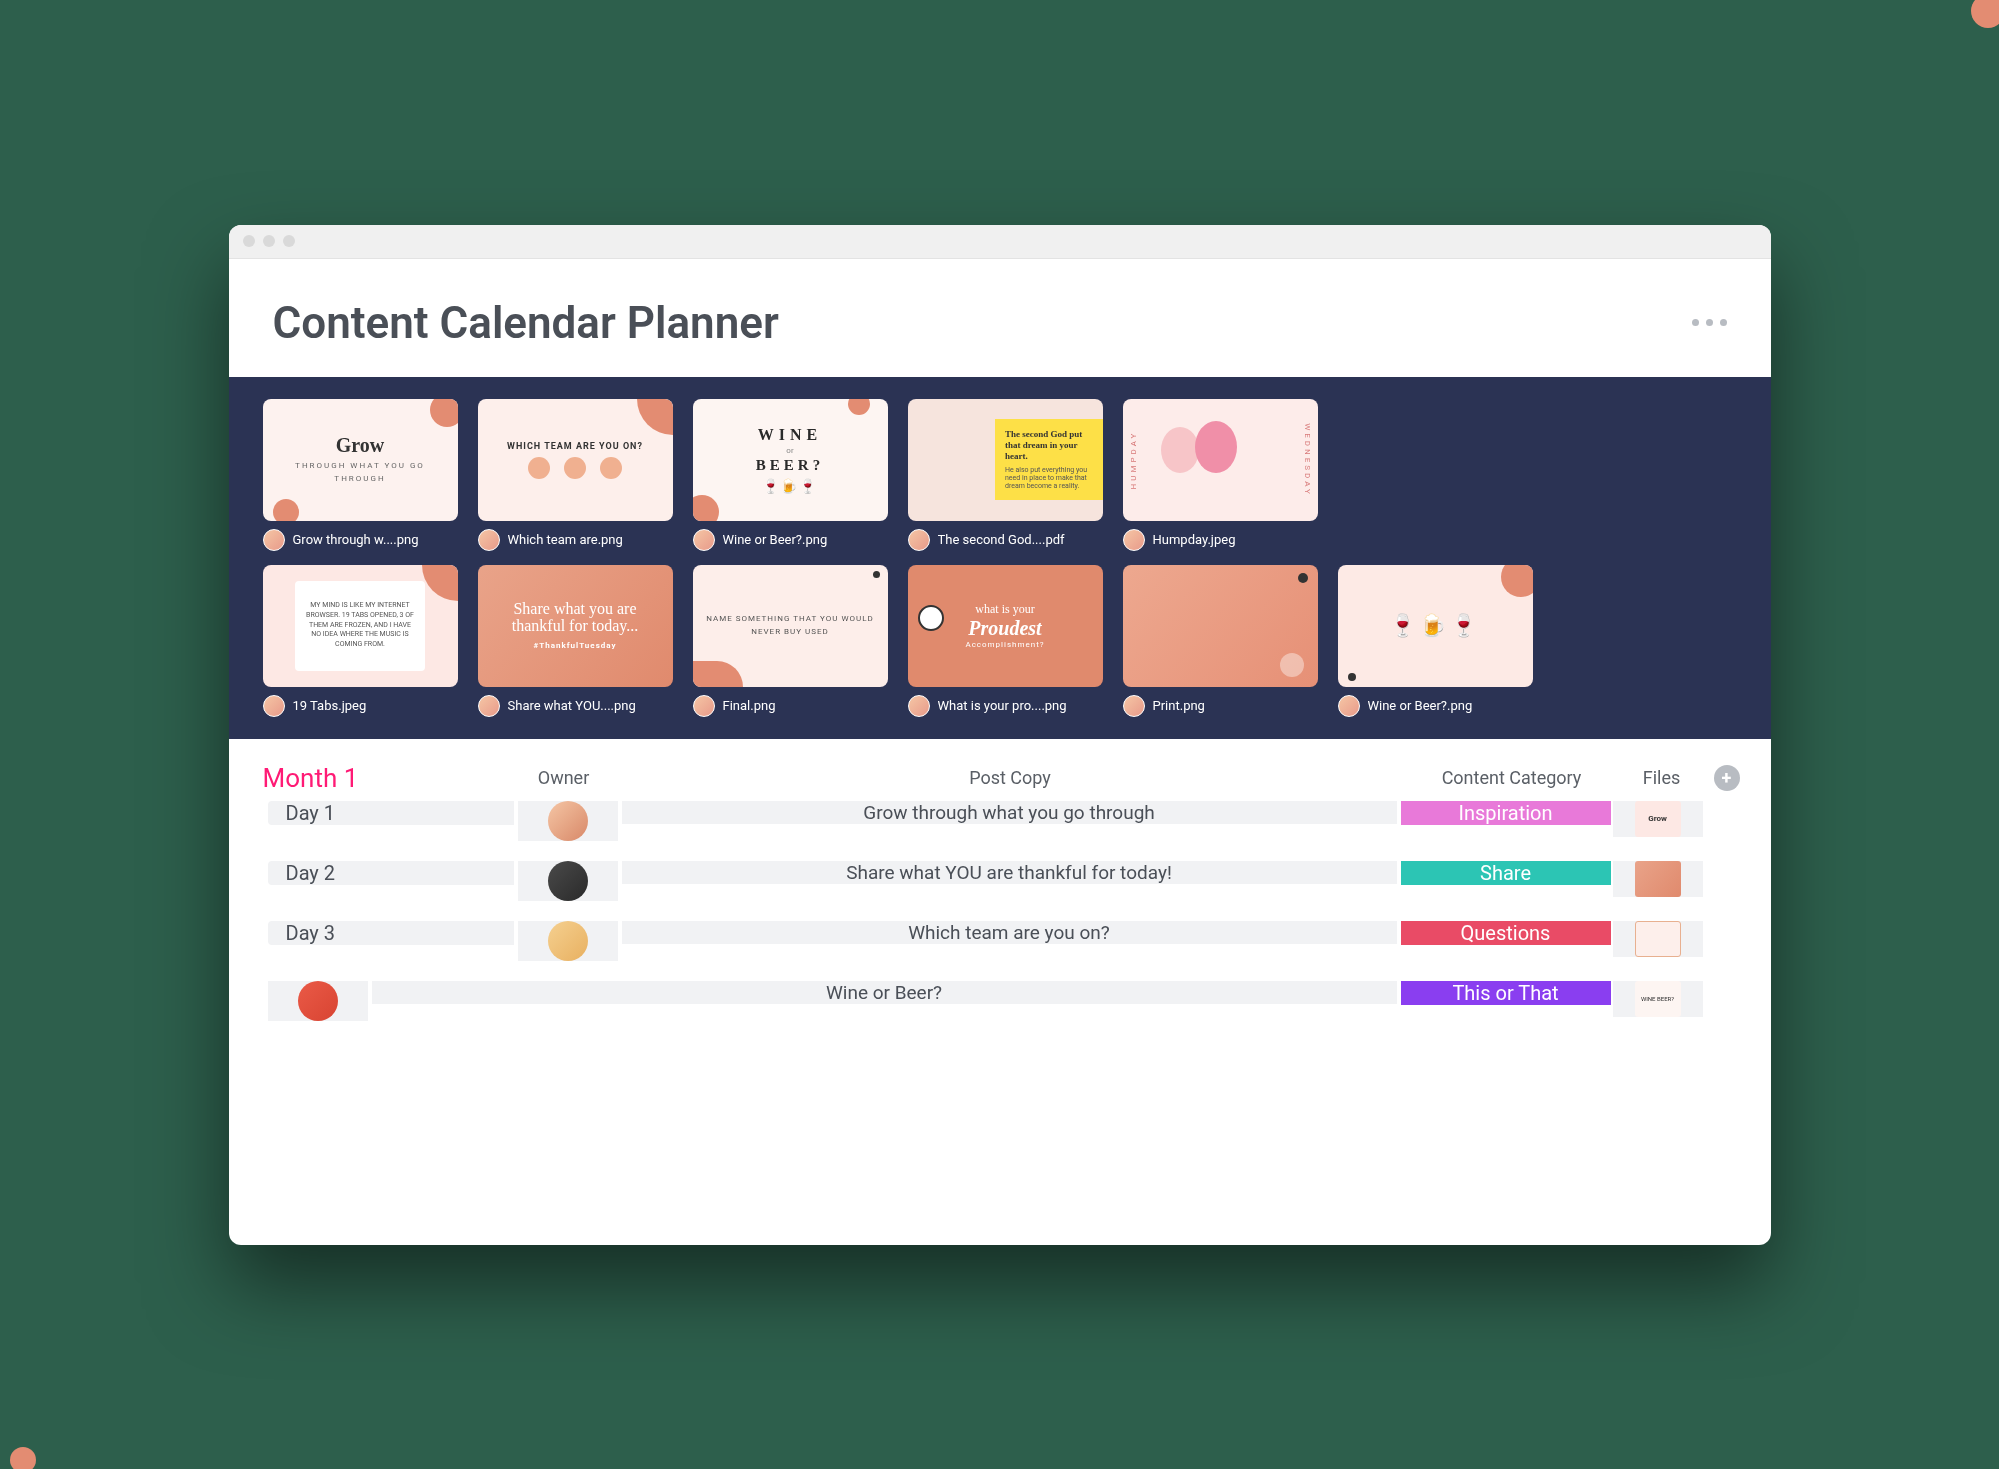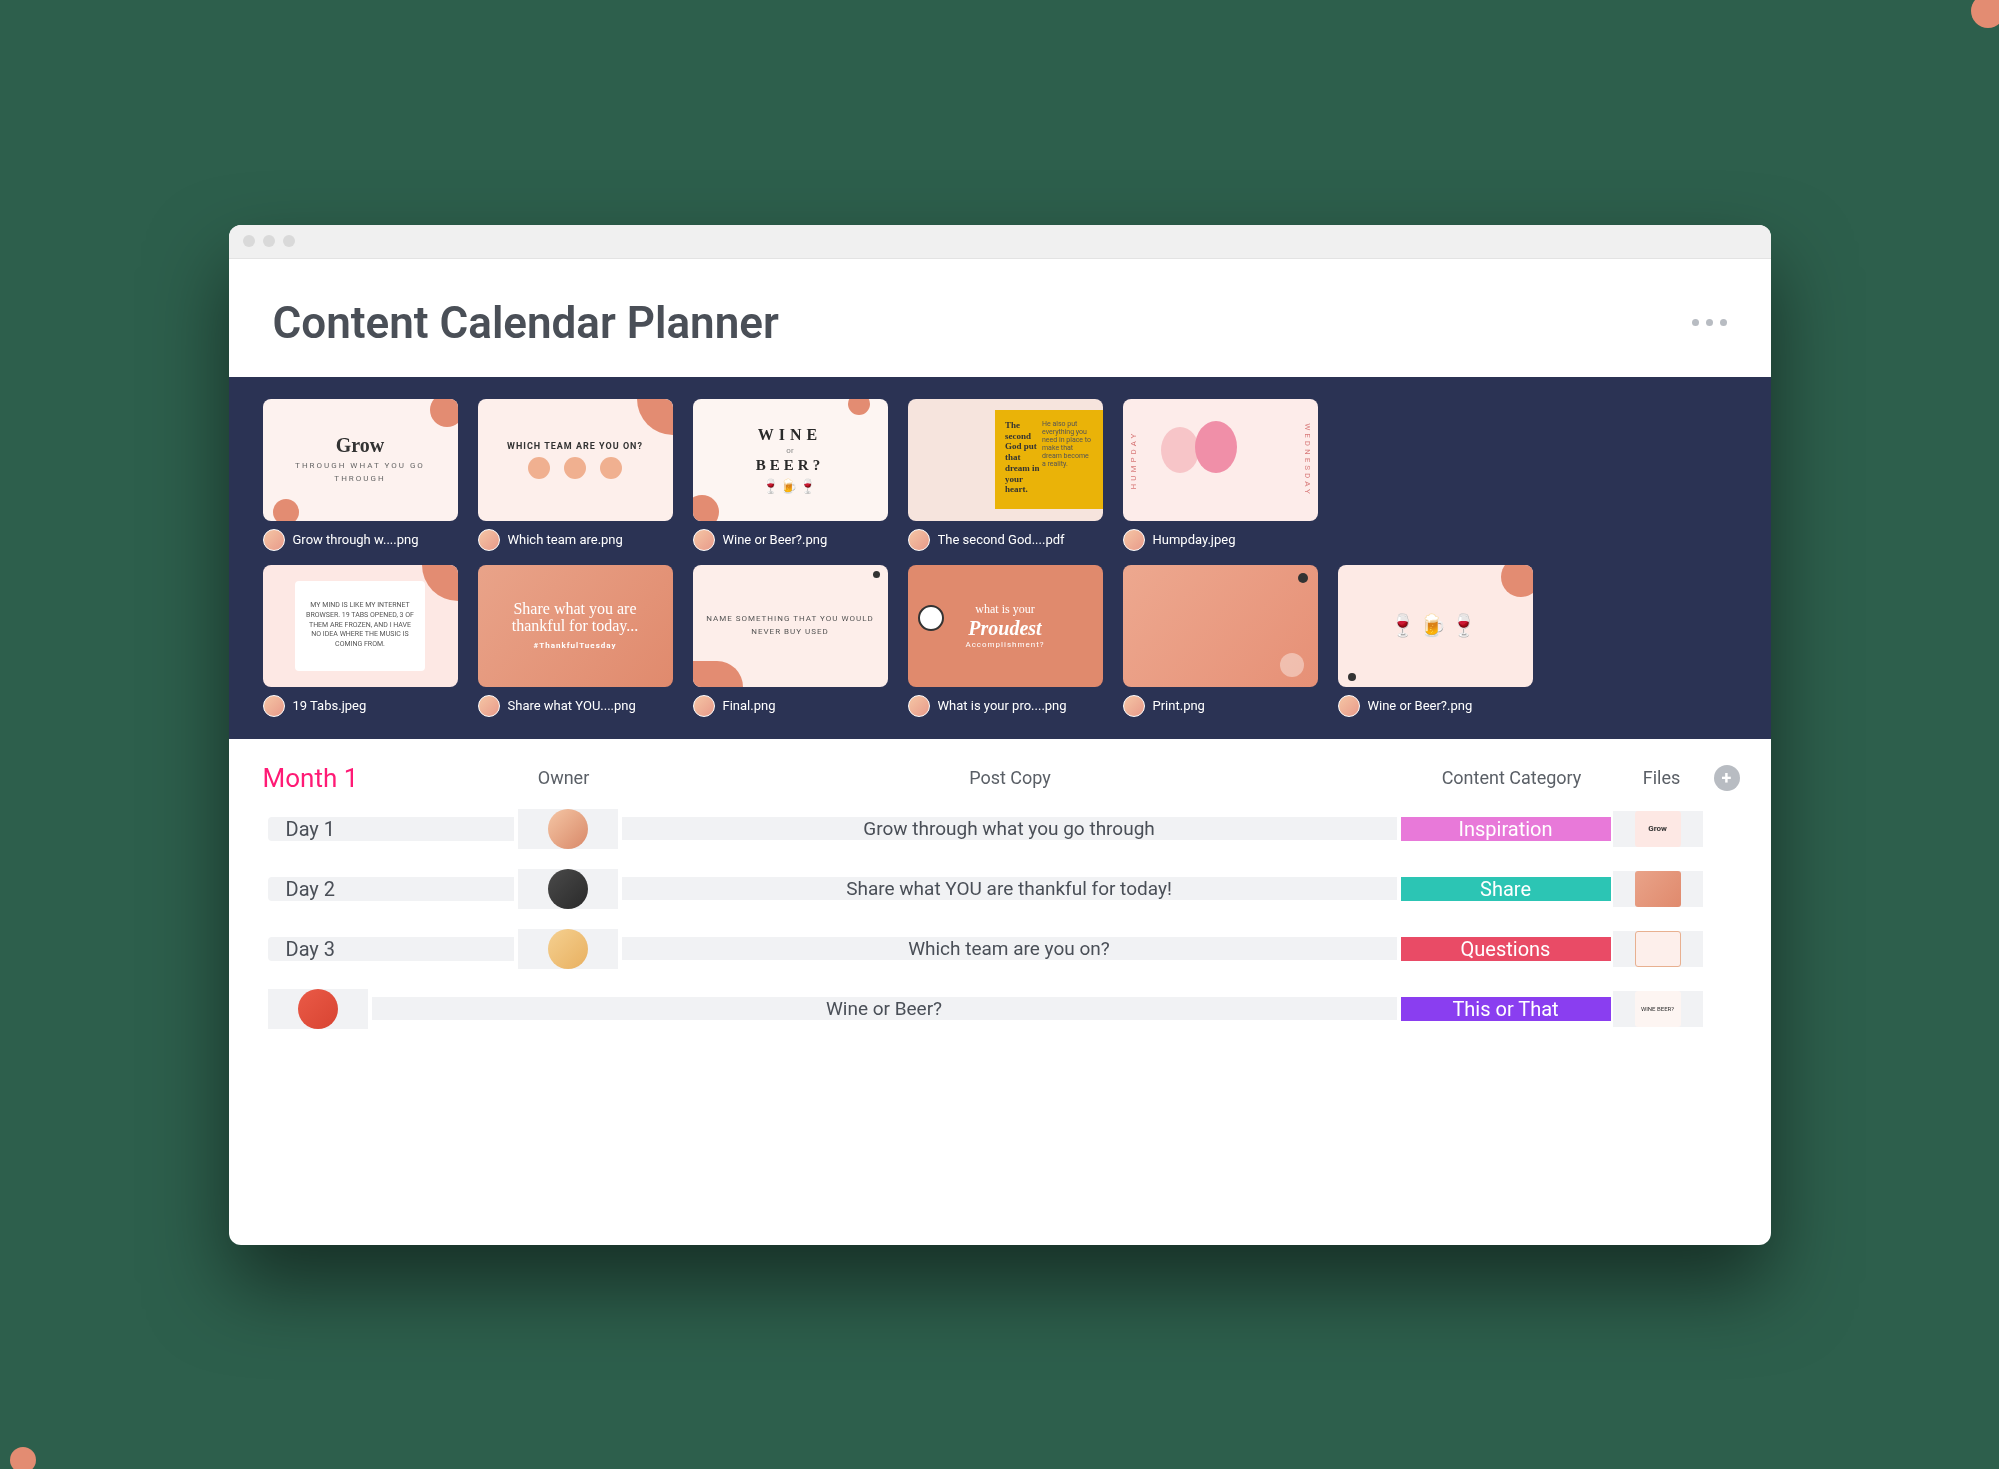--- a/index.html
+++ b/index.html
@@ -113,21 +113,21 @@
     .t-wine { background:#fdf5f2; flex-direction:column; }
     .t-wine .w1 { font-family: Georgia, serif; letter-spacing:5px; font-size:16px; font-weight:bold; color:#2a2a2a; }
     .t-wine .w2 { font-size:8px; color:#888; margin:2px 0;}
     .t-wine .w3 { font-family: Georgia, serif; letter-spacing:4px; font-size:15px; font-weight:bold; color:#2a2a2a; }
     .t-wine .glasses { color:#e38c72; font-size:14px; margin-top:4px; letter-spacing:1px;}
     .t-wine::before { content:''; position:absolute; bottom:-8px; left:-8px; width:34px; height:34px; background:#e38c72; border-radius:50%; }
     .t-wine::after { content:''; position:absolute; top:-6px; right:18px; width:22px; height:22px; background:#e38c72; border-radius:50%; }
 
     .t-god { background:#f6e4dd; display:flex; padding:0;}
     .t-god .left { flex:1; background:linear-gradient(135deg,#ecb29a,#e19178); }
-    .t-god .right { flex:1; background:#eab308; padding:10px; font-size:7px; color:#555; text-align:left; display:flex; flex-direction:row; justify-content:center;}
+    .t-god .right { flex:1; background:#fde047; padding:10px; font-size:7px; color:#555; text-align:left; display:flex; flex-direction:column; justify-content:center;}
     .t-god .right b { font-family:Georgia,serif; font-size:9px; color:#333; line-height:1.2; display:block; margin-bottom:4px;}
 
     .t-hump { background:#fdecea; }
     .t-hump .b { position:absolute; border-radius:50%; }
     .t-hump .b1 { width:38px; height:46px; background:#f7c5c8; left:38px; top:28px;}
     .t-hump .b2 { width:42px; height:52px; background:#f08fa8; left:72px; top:22px;}
     .t-hump .side { position:absolute; font-size:8px; letter-spacing:3px; color:#d87a7a; writing-mode:vertical-rl; }
     .t-hump .sl { left:6px; top:50%; transform:translateY(-50%) rotate(180deg);}
     .t-hump .sr { right:6px; top:50%; transform:translateY(-50%);}
 
@@ -163,21 +163,21 @@
     .table-section { padding: 24px 24px 0 30px; }
     .table-header { display:flex; align-items:center; margin-bottom:8px; }
     .month-label { color:#ff1a75; font-size:26px; width:255px; padding-left:4px;}
     .col-owner { width:100px; text-align:center; color:#5a5f66; font-size:18px;}
     .col-copy { flex:1; text-align:center; color:#5a5f66; font-size:18px;}
     .col-cat { width:210px; text-align:center; color:#5a5f66; font-size:18px;}
     .col-files { width:90px; text-align:center; color:#5a5f66; font-size:18px;}
     .col-add { width:40px; display:flex; align-items:center; justify-content:center;}
     .add-btn { width:26px; height:26px; border-radius:50%; background:#b8bcc2; color:#fff; display:flex; align-items:center; justify-content:center; font-size:18px; font-weight:bold;}
 
-    .table-row { display:flex; align-items:center; margin-bottom:4px; height:56px;}
+    .table-row { display:flex; align-items:flex-start; margin-bottom:4px; height:56px;}
     .accent { width:5px; background:#ff1a75; border-radius:2px; margin-right:4px;}
     .cell { background:#f1f2f4; display:flex; align-items:center; margin-right:4px;}
     .c-day { width:246px; padding-left:18px; font-size:20px; color:#4a4f57; border-top-left-radius:4px; border-bottom-left-radius:4px;}
     .c-owner { width:100px; justify-content:center;}
     .c-owner .av { width:40px; height:40px; border-radius:50%; background:linear-gradient(135deg,#f5c6a5,#d88868); }
     .c-copy { flex:1; justify-content:center; font-size:19px; color:#4a4f57;}
     .c-cat { width:210px; justify-content:center; color:#fff; font-size:20px; font-weight:400; margin-right:2px;}
     .c-files { width:90px; justify-content:center;}
     .c-files .mini { width:46px; height:36px; border-radius:3px; background:#fde8e4; font-size:6px; display:flex; align-items:center; justify-content:center; color:#333; text-align:center; padding:2px;}
     .c-end { width:40px; border-top-right-radius:4px; border-bottom-right-radius:4px; margin-right:0;}

